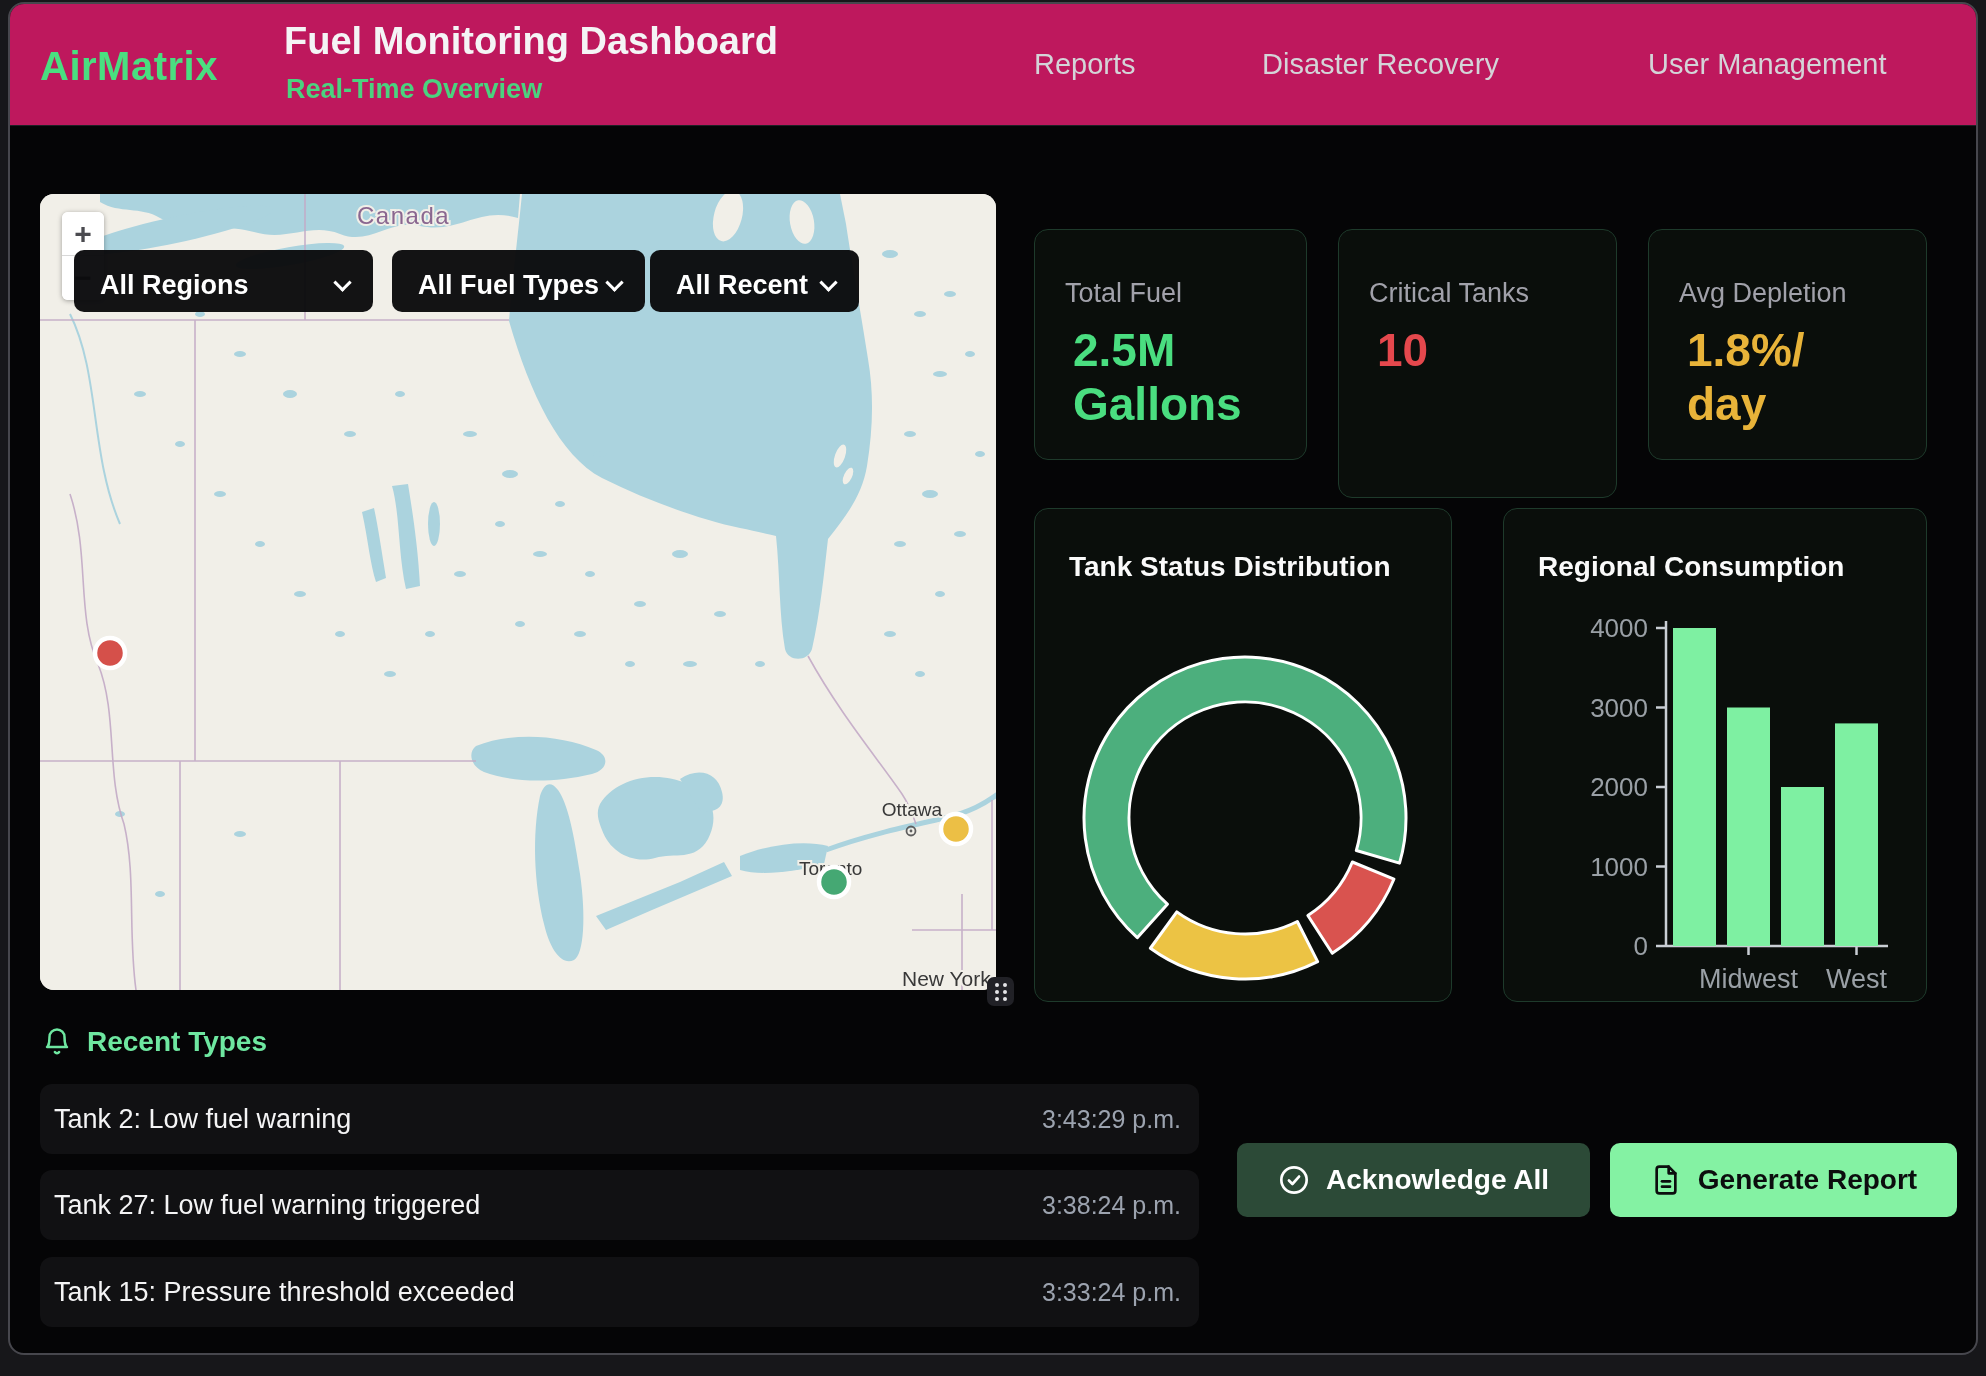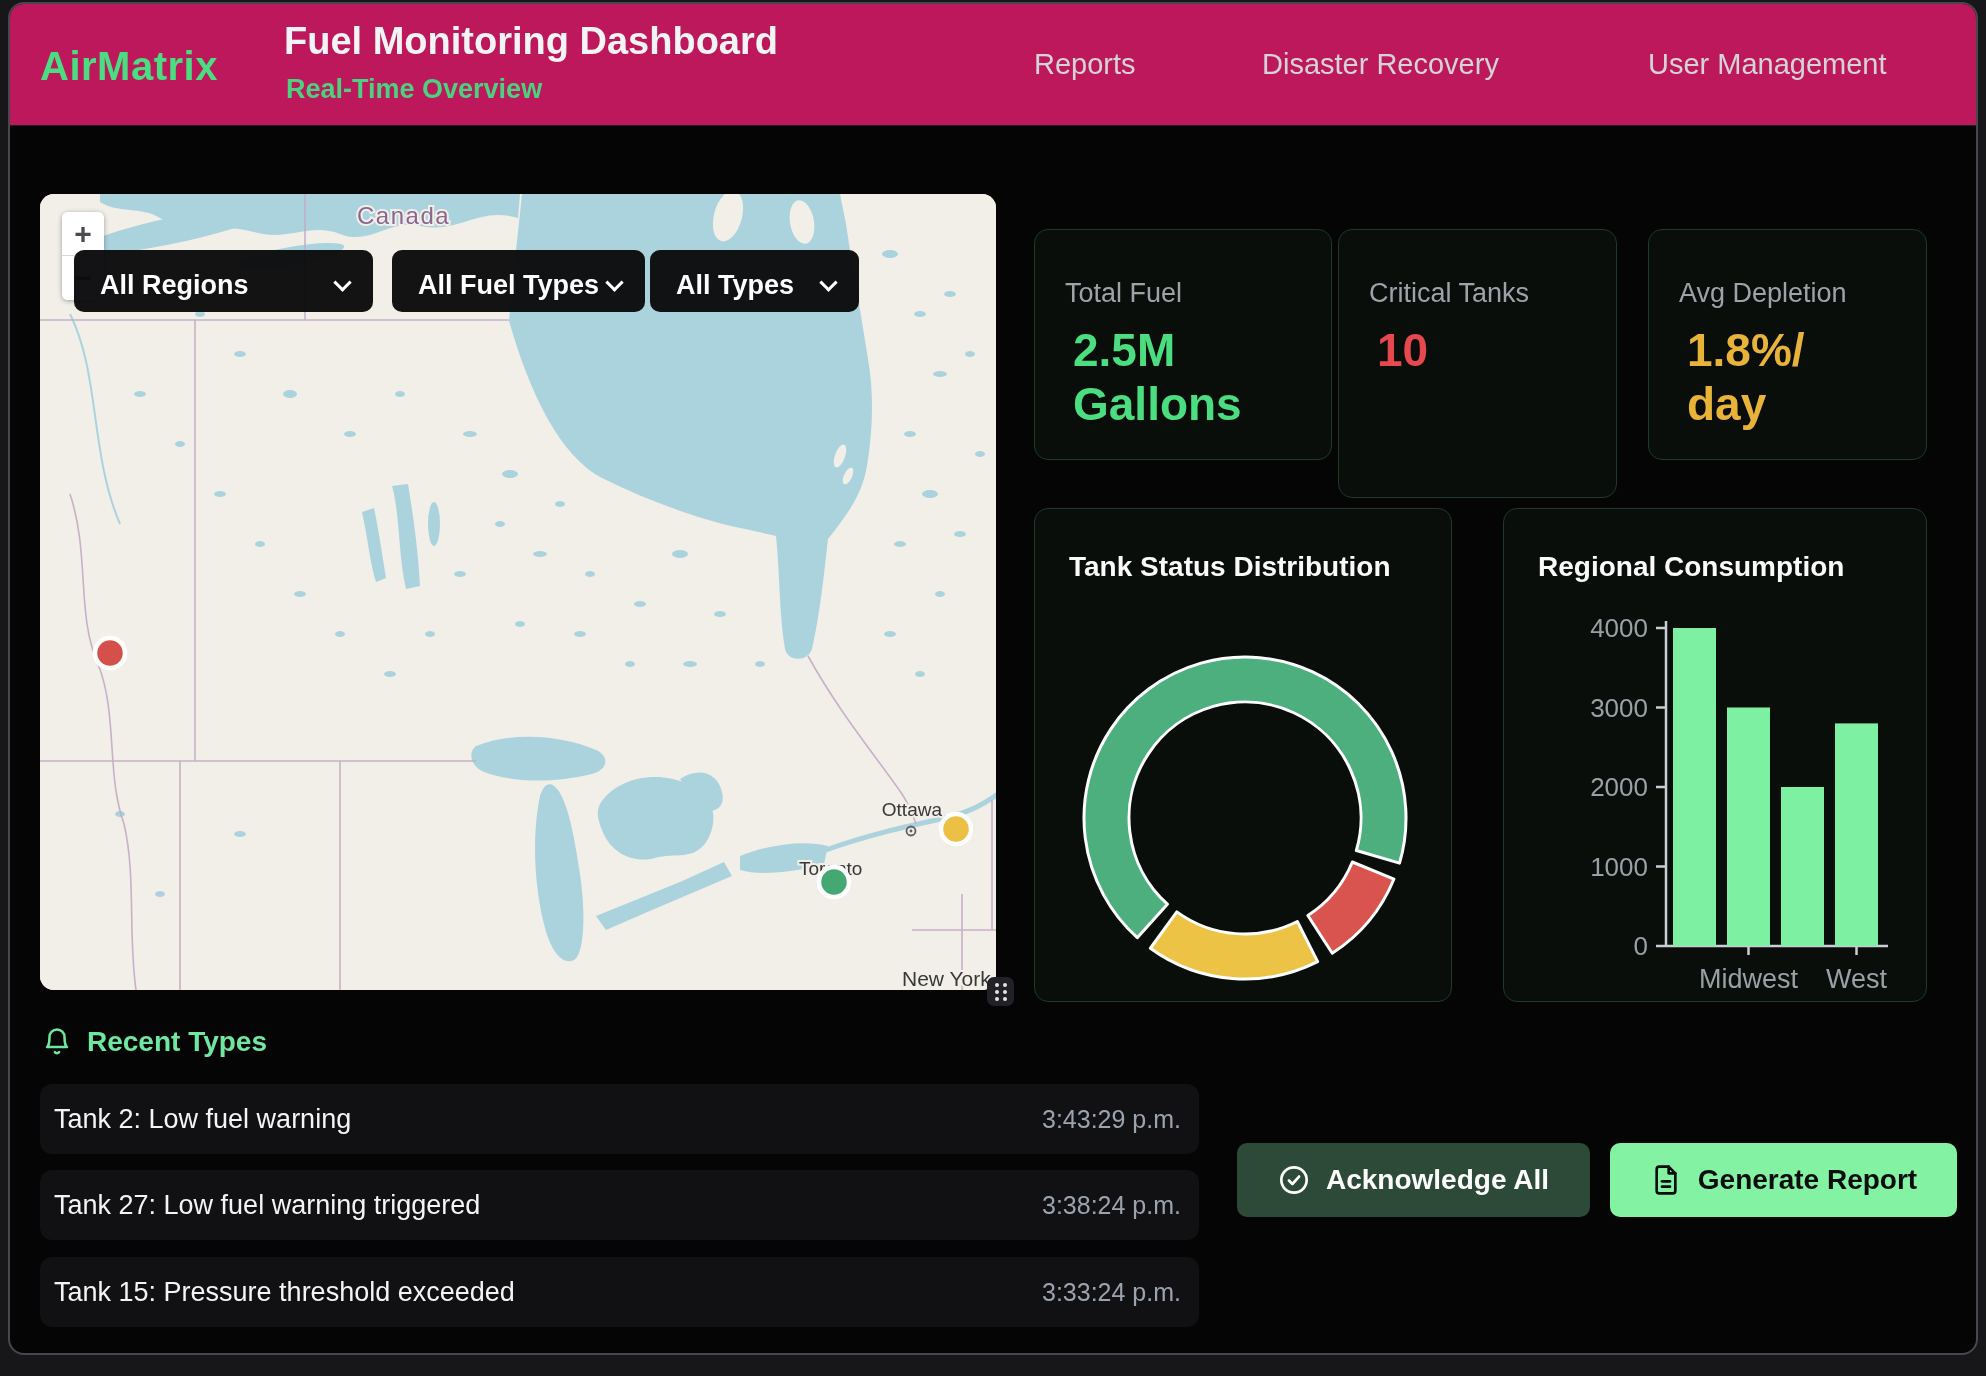--- a/index.html
+++ b/index.html
@@ -38,21 +38,21 @@
   .drag-handle { position:absolute; left:977px; top:973px; width:27px; height:29px; background:#212126;
                  border-radius:7px; display:flex; align-items:center; justify-content:center; z-index:3; cursor:grab; }
   .drag-handle .dots { display:grid; grid-template-columns:repeat(2,4px); grid-gap:3px 4px; }
   .drag-handle .dots i { width:4px; height:4px; border-radius:50%; background:#e4e4e7; }
 
   
   .card { position:absolute; background:#0a0e0b; border:1px solid #1e3a2b; border-radius:14px; }
   .kpi  { padding:48px 30px 0 30px; }
   .kpi .kpi-label { font-size:27px; color:#a1a1aa; margin-bottom:14px; }
   .kpi .kpi-value { font-size:46px; font-weight:bold; line-height:1.18; max-width:215px;margin-left:8px; }
-  .kpi1 { left:1024px; top:225px; width:298px; height:231px; }
+  .kpi1 { left:1024px; top:225px; width:273px; height:231px; }
   .kpi2 { left:1328px; top:225px; width:279px; height:269px; }
   .kpi3 { left:1638px; top:225px; width:279px; height:231px; }
   .chart-title { position:absolute; left:34px; top:42px; font-size:28px; font-weight:bold; color:#fafafa; }
   .donut-card { left:1024px; top:504px; width:418px; height:494px; }
   .bar-card   { left:1493px; top:504px; width:424px; height:494px; }
   #donut-svg { position:absolute; left:0; top:96px; }
   #bar-svg   { position:absolute; inset:0; }
 
   
   .alerts-heading { position:absolute; left:32px; top:1022px; display:flex; align-items:center; gap:15px; }
@@ -204,21 +204,21 @@
 
       <div class="dd dd1">
         <span class="txt">All Regions</span>
         <span class="chev"></span>
       </div>
       <div class="dd dd2">
         <span class="txt">All Fuel Types</span>
         <span class="chev"></span>
       </div>
       <div class="dd dd3">
-        <span class="txt">All Types</span>
+        <span class="txt">All Recent</span>
         <span class="chev"></span>
       </div>
     </div>
     <div class="drag-handle">
       <span class="dots">
           <i></i>
           <i></i>
           <i></i>
           <i></i>
           <i></i>

